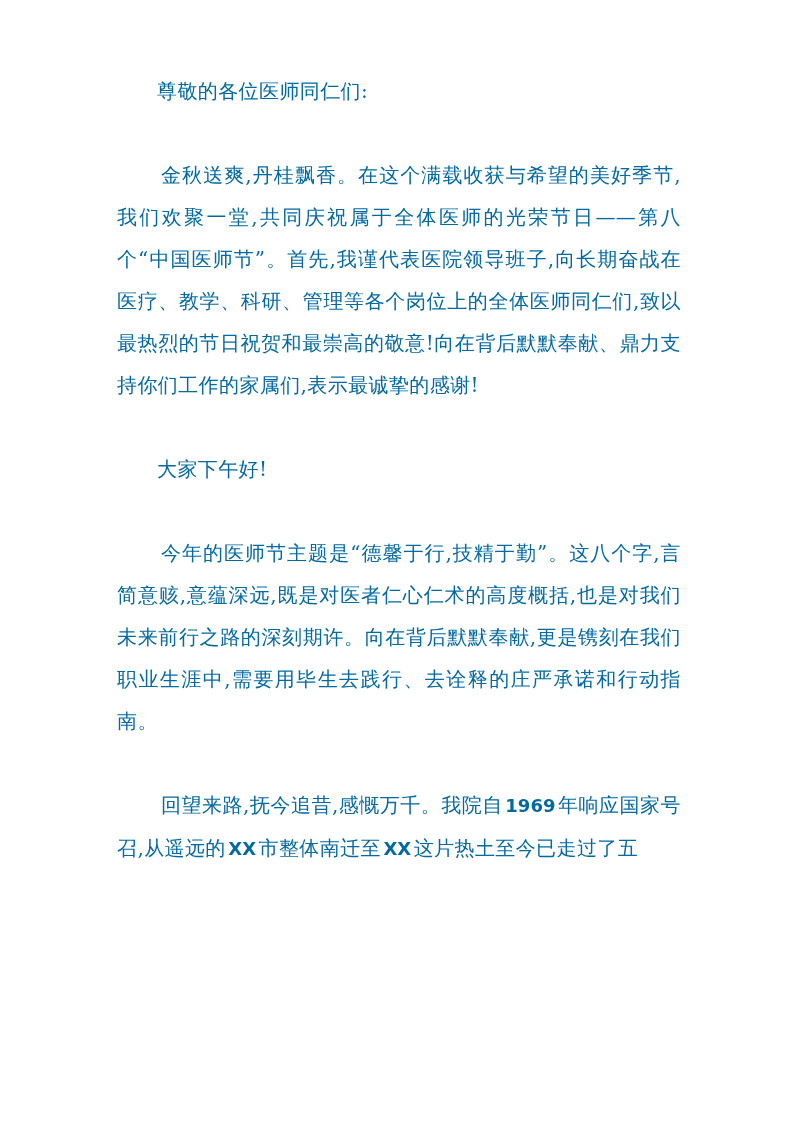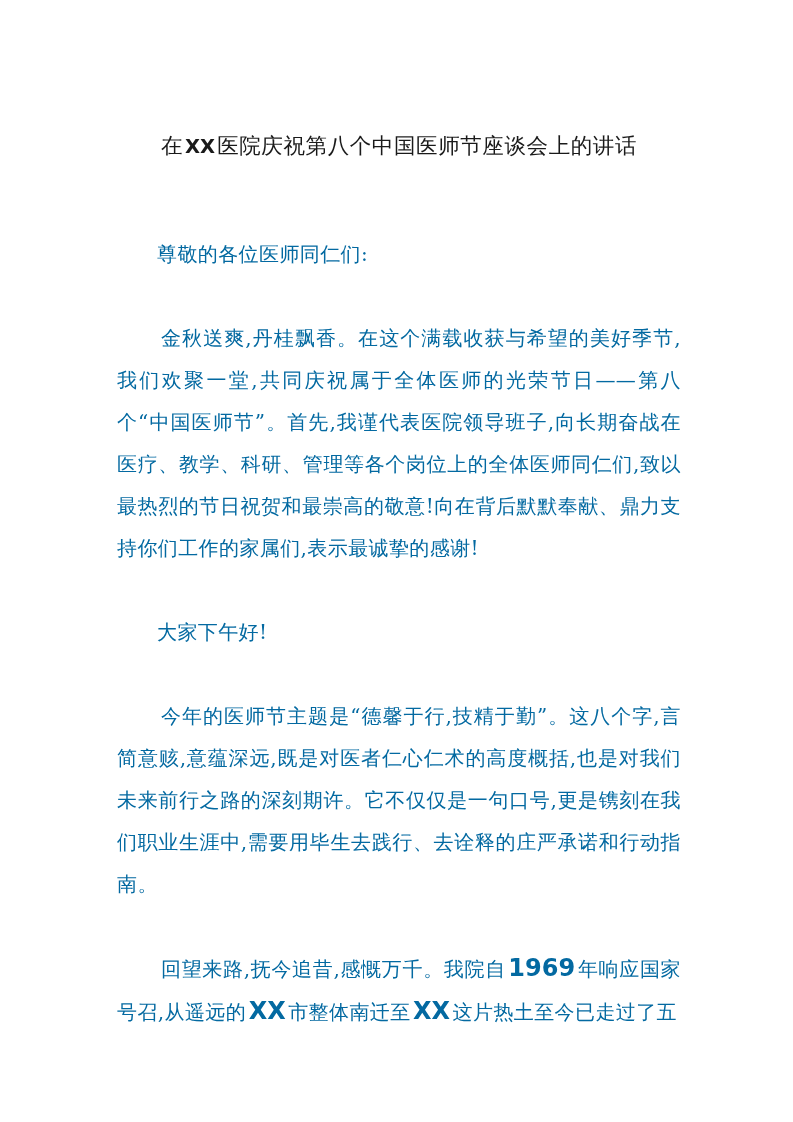--- a/index.html
+++ b/index.html
@@ -66,37 +66,36 @@
   .para {
     margin: 0;
     padding-top: 42px;
     text-indent: 44px;
   }
   .para .lat,
   .salutation .lat,
   .greeting .lat {
     font-family: "DejaVu Sans", "Liberation Sans", sans-serif;
     font-weight: 700;
-    font-size: 24px;
+    font-size: 18px;
     letter-spacing: 0;
     padding: 0 2.5px;
   }
 </style>
 </head>
 <body>
 
 <div class="page">
   <div class="content">
 
-    <h1 class="doc-title">在<span class="lat">XX</span>医院庆祝第八个中国医师节座谈会上的讲话</h1>
 
     <p class="body-block salutation">尊敬的各位医师同仁们:</p>
 
     <p class="body-block para">金秋送爽,丹桂飘香。在这个满载收获与希望的美好季节,我们欢聚一堂,共同庆祝属于全体医师的光荣节日——第八个“中国医师节”。首先,我谨代表医院领导班子,向长期奋战在医疗、教学、科研、管理等各个岗位上的全体医师同仁们,致以最热烈的节日祝贺和最崇高的敬意!向在背后默默奉献、鼎力支持你们工作的家属们,表示最诚挚的感谢!</p>
 
     <p class="body-block greeting">大家下午好!</p>
 
-    <p class="body-block para">今年的医师节主题是“德馨于行,技精于勤”。这八个字,言简意赅,意蕴深远,既是对医者仁心仁术的高度概括,也是对我们未来前行之路的深刻期许。它不仅仅是一句口号,更是镌刻在我们职业生涯中,需要用毕生去践行、去诠释的庄严承诺和行动指南。</p>
+    <p class="body-block para">今年的医师节主题是“德馨于行,技精于勤”。这八个字,言简意赅,意蕴深远,既是对医者仁心仁术的高度概括,也是对我们未来前行之路的深刻期许。向在背后默默奉献,更是镌刻在我们职业生涯中,需要用毕生去践行、去诠释的庄严承诺和行动指南。</p>
 
     <p class="body-block para">回望来路,抚今追昔,感慨万千。我院自<span class="lat">1969</span>年响应国家号召,从遥远的<span class="lat">XX</span>市整体南迁至<span class="lat">XX</span>这片热土至今已走过了五</p>
 
   </div>
 </div>
 
 </body></html>

